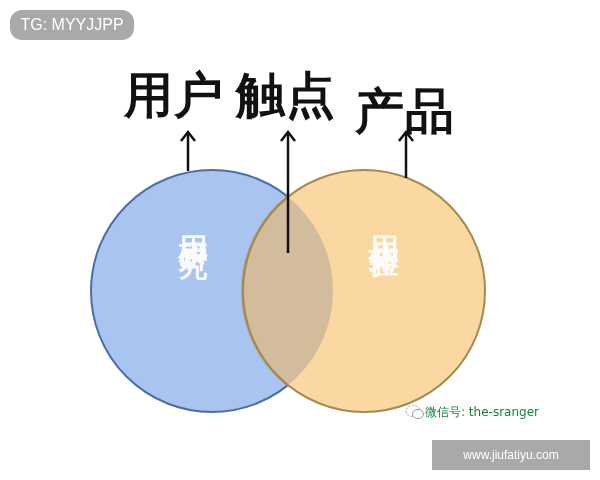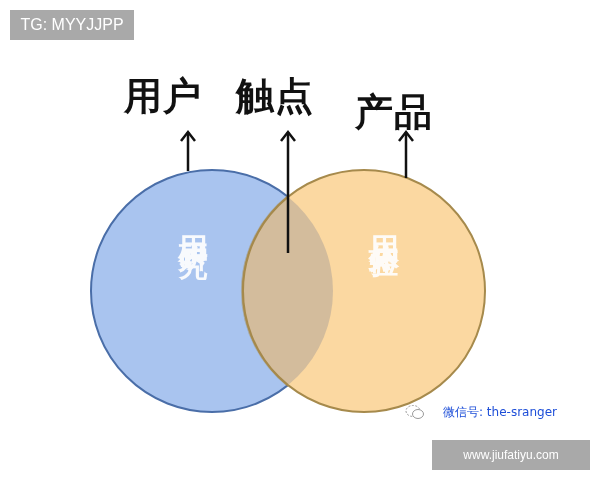--- a/index.html
+++ b/index.html
@@ -5,44 +5,44 @@
     html, body { margin: 0; padding: 0; }
     body {
       width: 600px; height: 480px; position: relative; overflow: hidden;
       background: #ffffff;
       font-family: "DejaVu Sans", sans-serif;
     }
     .tg-badge {
       position: absolute; left: 10px; top: 10px; width: 124px; height: 30px;
       background: #a9a9a9; color: #ffffff;
       font-family: "Liberation Sans", sans-serif; font-size: 16px;
-      line-height: 30px; text-align: center;
+      line-height: 30px; text-align: center; border-radius: 12px;
     }
     .heading {
       position: absolute; top: 72px; height: 48px;
       font-family: "DejaVu Sans", sans-serif; font-weight: bold;
-      font-size: 38px; color: #111111; letter-spacing: 1px; line-height: 48px;
+      font-size: 49px; color: #111111; letter-spacing: 1px; line-height: 48px;
       white-space: nowrap;
     }
     #h-user { left: 124px; }
     #h-touch { left: 236px; }
     #h-product { left: 355px; margin-top: 16px; }
     svg.venn { position: absolute; left: 0; top: 0; }
     .vtext {
       position: absolute; width: 40px; color: #ffffff; opacity: 0.92;
       font-family: "DejaVu Sans", sans-serif; font-weight: bold;
       font-size: 30px; line-height: 38px; text-align: center;
       writing-mode: vertical-rl; text-orientation: upright; letter-spacing: 4px;
     }
     #left-label { left: 172px; top: 212px; }
     #right-label { left: 363px; top: 212px; }
     .wechat {
       position: absolute; left: 405px; top: 402px; height: 20px;
-      display: flex; align-items: center; gap: 18px;
-      color: #1d4ed8; font-size: 12px; font-family: "DejaVu Sans", sans-serif;
+      display: flex; align-items: center; gap: 0;
+      color: #15803d; font-size: 12px; font-family: "DejaVu Sans", sans-serif;
     }
     .wechat-icon { width: 20px; height: 16px; }
     .url-badge {
       position: absolute; left: 432px; top: 440px; width: 158px; height: 30px;
       background: #a9a9a9; color: #ffffff;
       font-family: "Liberation Sans", sans-serif; font-size: 12px;
       line-height: 30px; text-align: center;
     }
   </style>
 </head>

